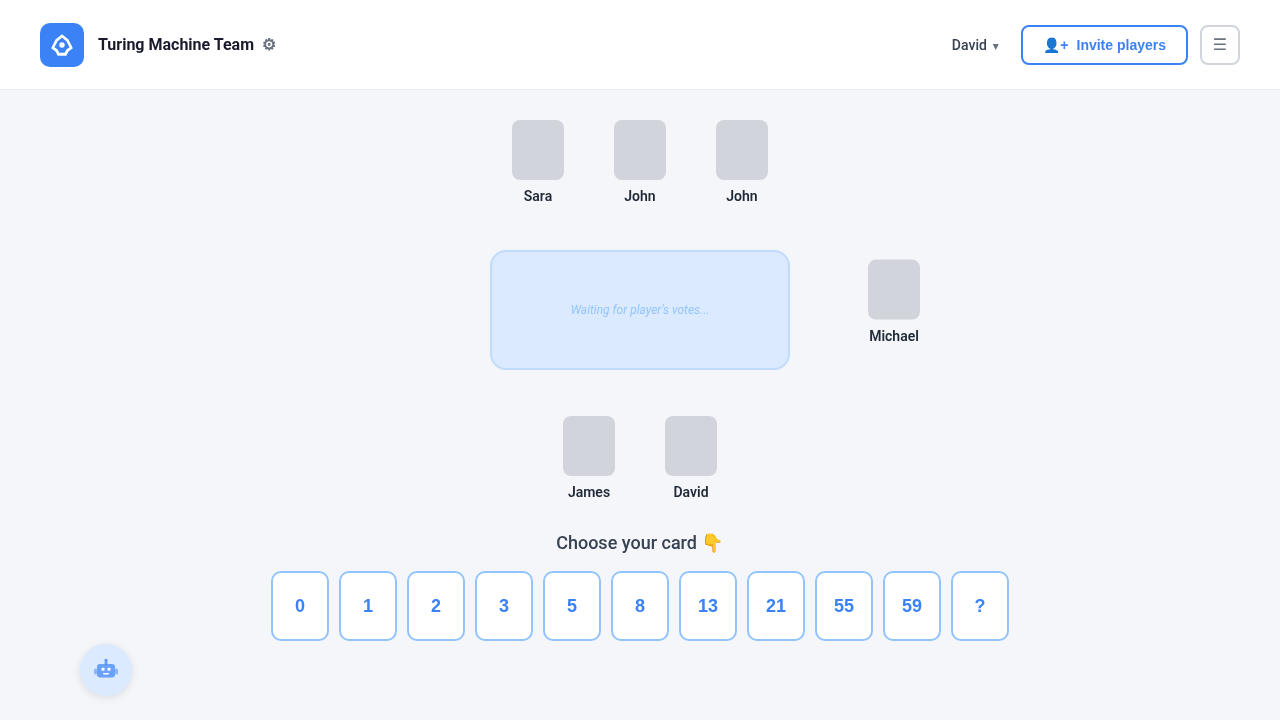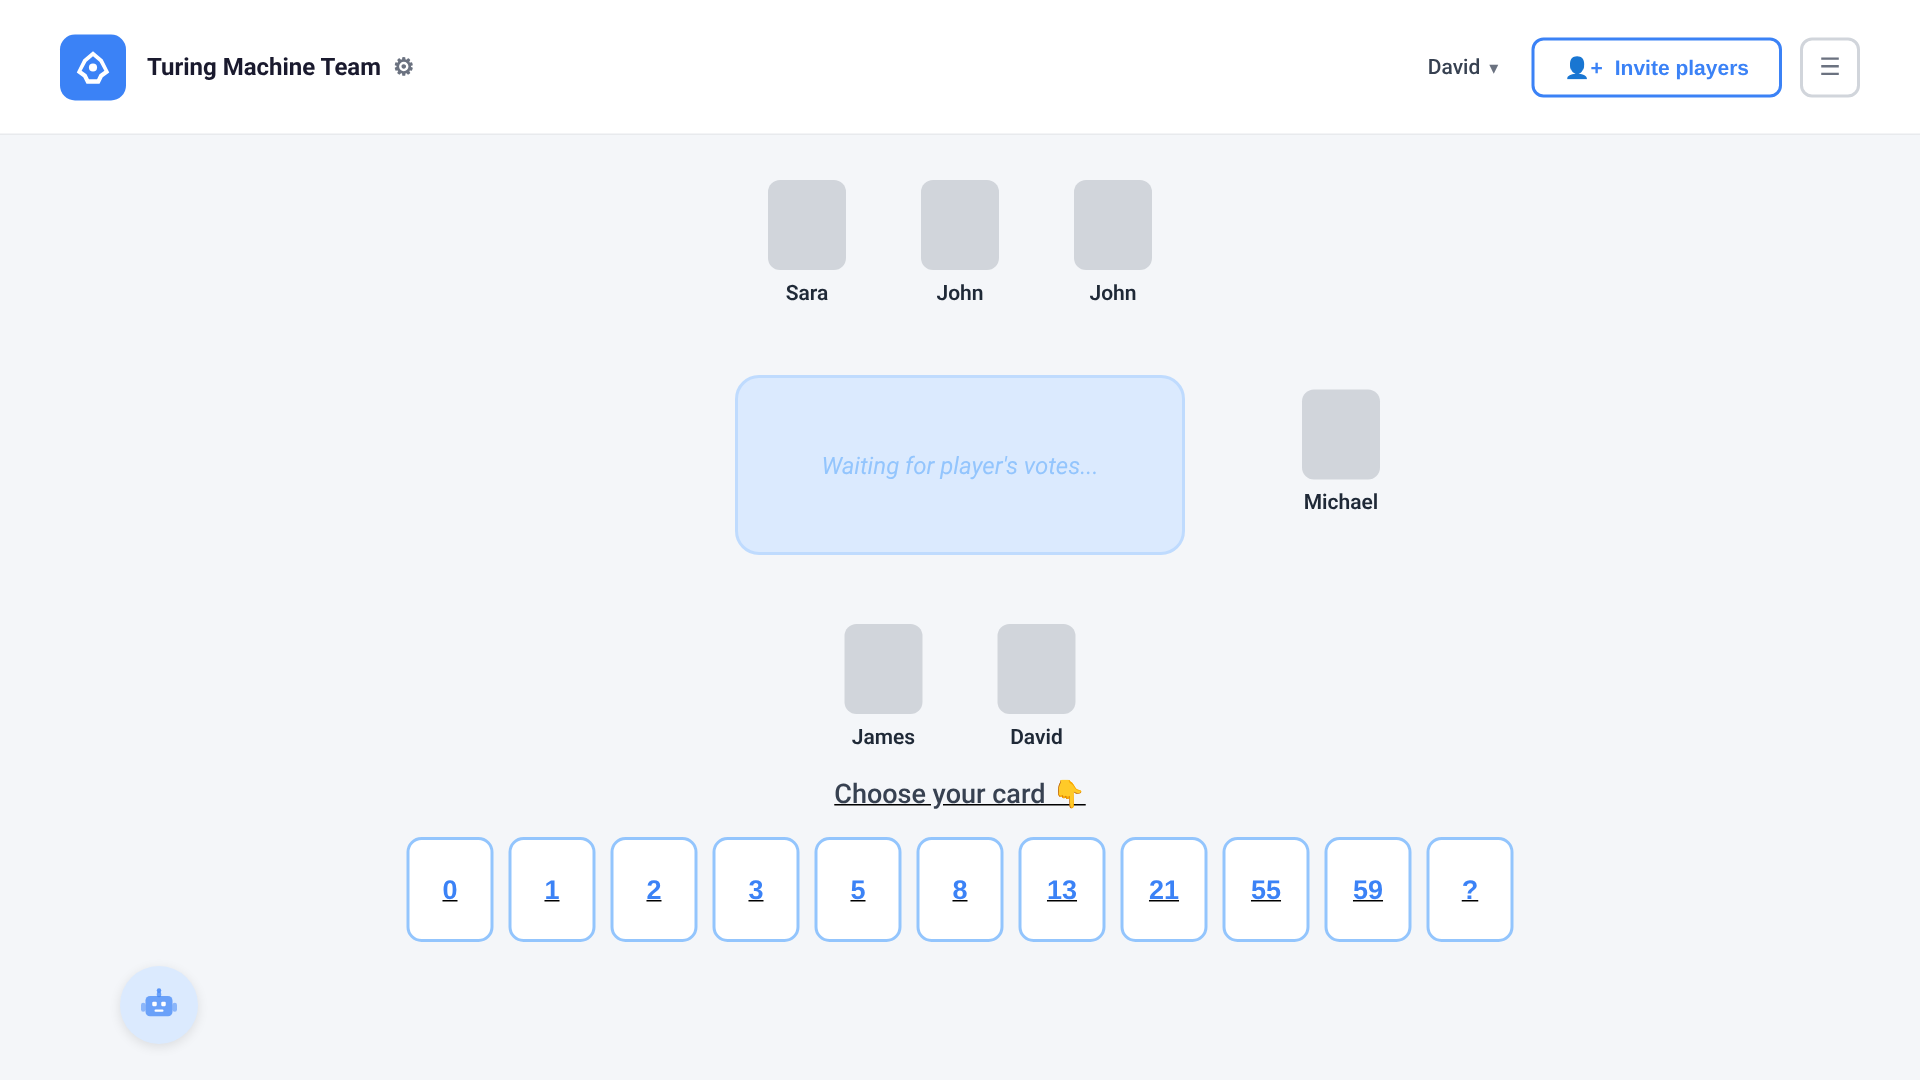--- a/index.html
+++ b/index.html
@@ -141,21 +141,21 @@
       width: 300px;
       height: 120px;
       background: #dbeafe;
       border: 2px solid #bfdbfe;
       border-radius: 16px;
       display: flex;
       align-items: center;
       justify-content: center;
     }
     .waiting-text {
-      font-size: 16px;
+      font-size: 12px;
       color: #93c5fd;
       font-style: italic;
     }
 
     
     .player-card {
       display: flex;
       flex-direction: column;
       align-items: center;
       gap: 8px;
@@ -199,22 +199,21 @@
       display: flex;
       gap: 50px;
       left: 50%;
       transform: translateX(-50%);
       justify-content: flex-end;
     }
 
     
     .choose-section {
       text-align: center;
-      margin-top: 18px;
-      text-decoration: underline;
+      margin-top: 32px;
     }
     .choose-label {
       font-size: 18px;
       font-weight: 500;
       color: #374151;
       margin-bottom: 18px;
     }
     .cards-row {
       display: flex;
       gap: 10px;

